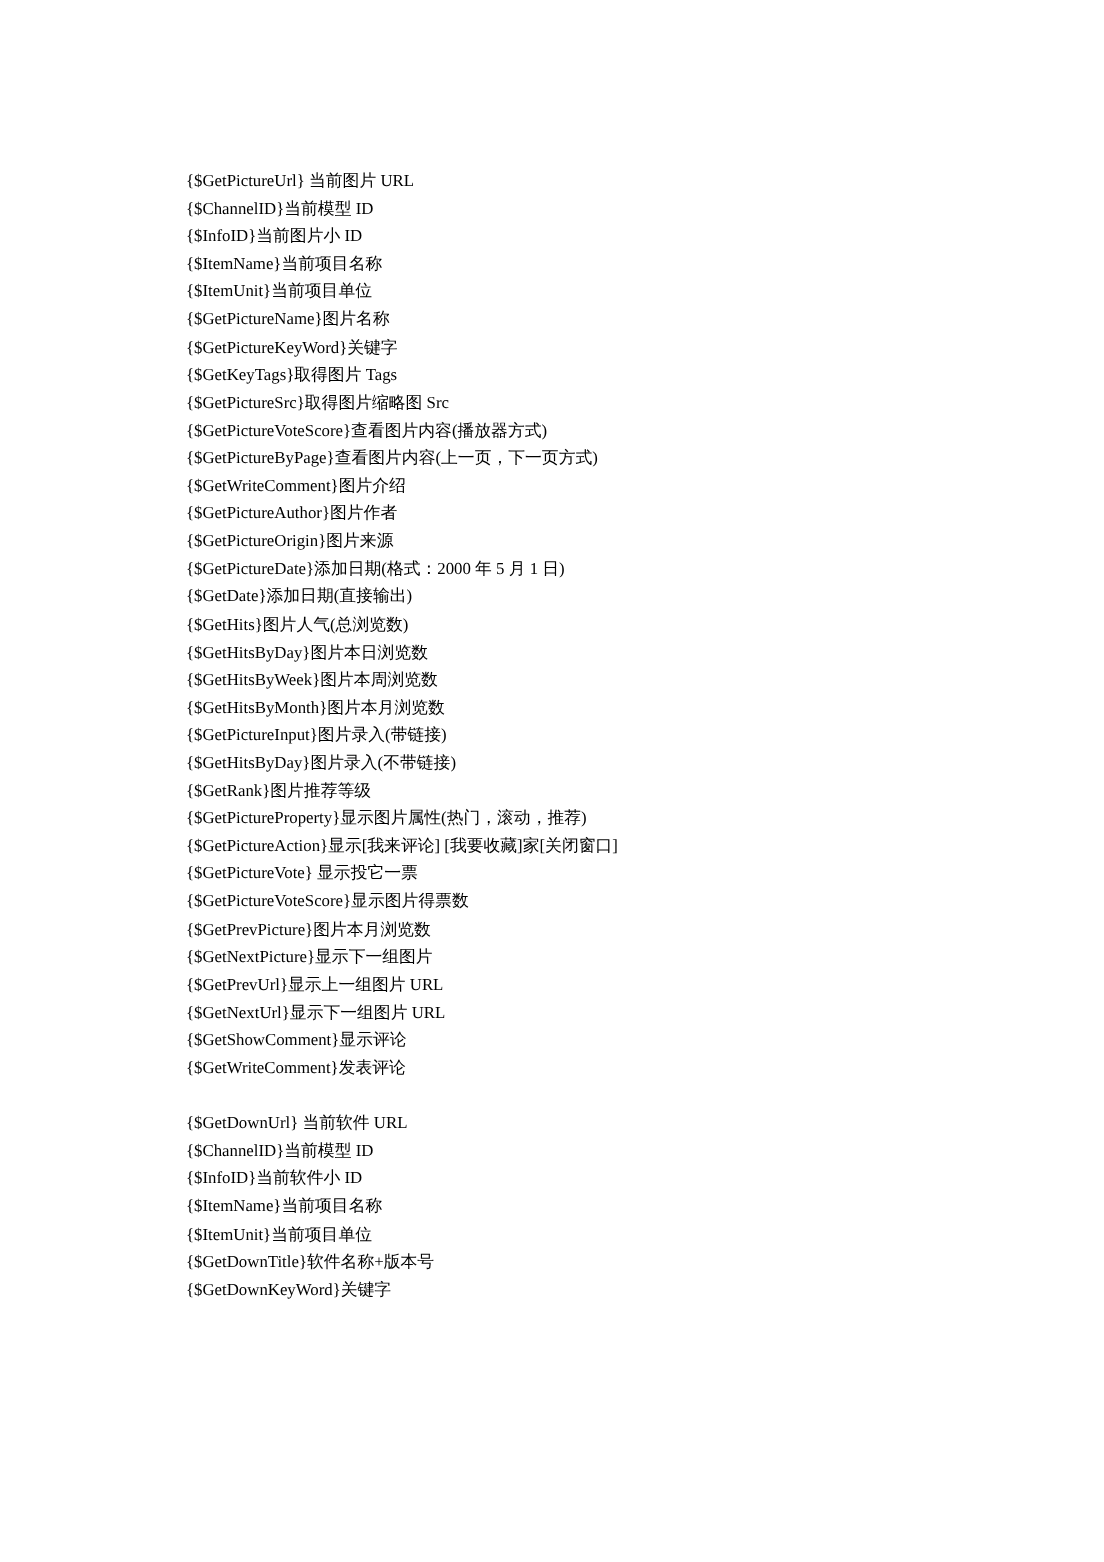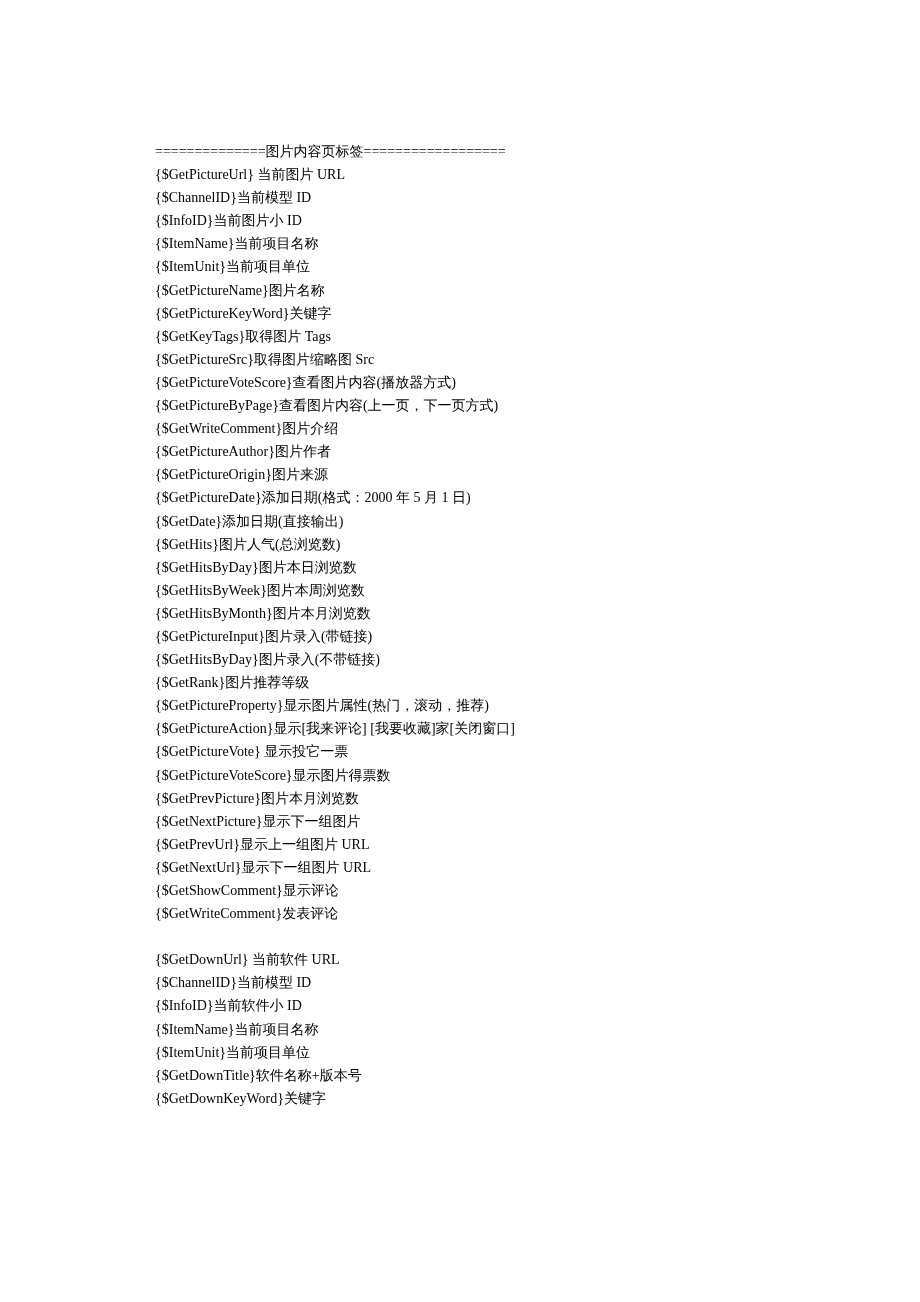--- a/index.html
+++ b/index.html
@@ -24,21 +24,20 @@
     letter-spacing: 0;
   }
   .blank {
     height: 1.65em;
   }
 </style>
 </head>
 <body>
 
 <div class="page" id="doc-root">
-    <div class="line">==============图片内容页标签==================</div>
     <div class="line"><span class="tag">{$GetPictureUrl} </span><span>当前图片 URL</span></div>
     <div class="line"><span class="tag">{$ChannelID}</span><span>当前模型 ID</span></div>
     <div class="line"><span class="tag">{$InfoID}</span><span>当前图片小 ID</span></div>
     <div class="line"><span class="tag">{$ItemName}</span><span>当前项目名称</span></div>
     <div class="line"><span class="tag">{$ItemUnit}</span><span>当前项目单位</span></div>
     <div class="line"><span class="tag">{$GetPictureName}</span><span>图片名称</span></div>
     <div class="line"><span class="tag">{$GetPictureKeyWord}</span><span>关键字</span></div>
     <div class="line"><span class="tag">{$GetKeyTags}</span><span>取得图片 Tags</span></div>
     <div class="line"><span class="tag">{$GetPictureSrc}</span><span>取得图片缩略图 Src</span></div>
     <div class="line"><span class="tag">{$GetPictureVoteScore}</span><span>查看图片内容(播放器方式)</span></div>

